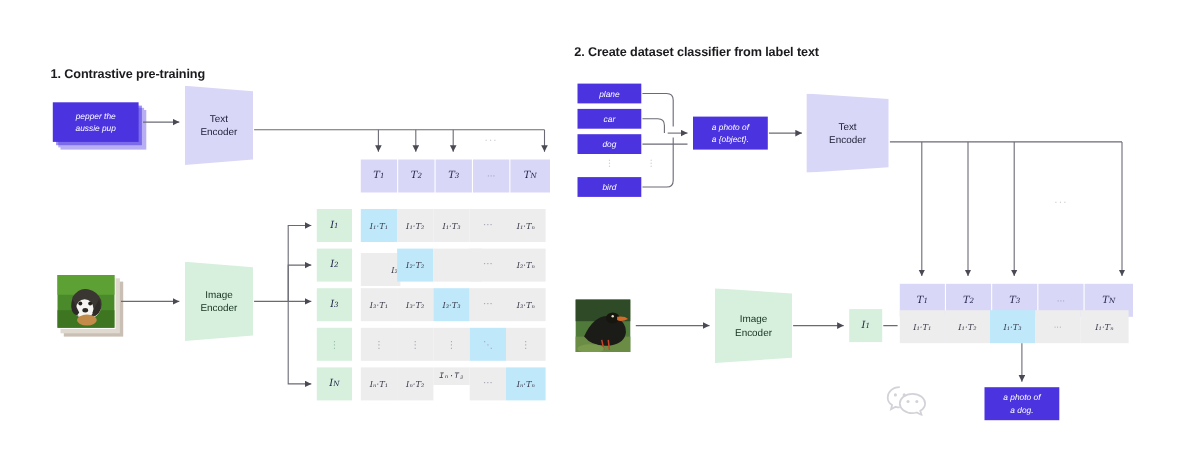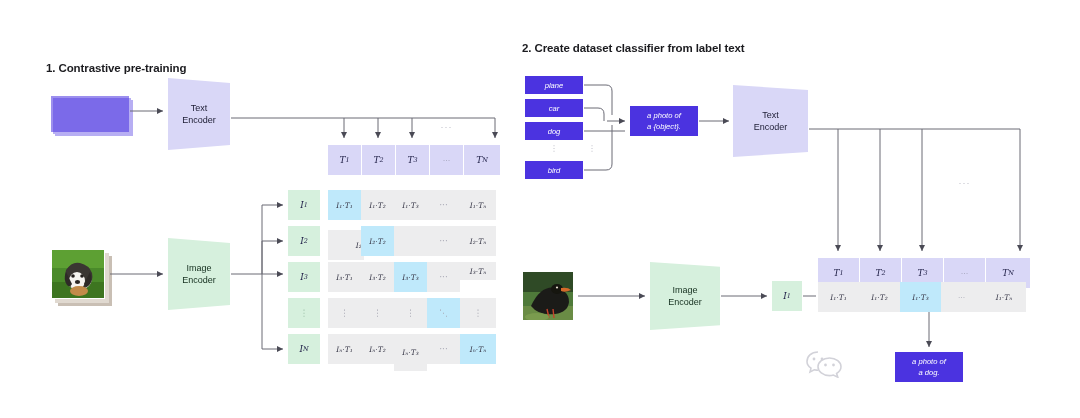--- a/index.html
+++ b/index.html
@@ -126,20 +126,24 @@
 <body>
 
 <div id="stage">
 
   <div class="sect-title" style="left:46px;top:42px;margin-top:20px;">1. Contrastive pre-training</div>
   <div class="sect-title" style="left:522px;top:42px;">2. Create dataset classifier from label text</div>
 
   <div class="stack-shadow2" style="left:55px;top:100px;width:78px;height:36px;"></div>
   <div class="stack-shadow2" style="left:53px;top:98px;width:78px;height:36px;"></div>
   <div class="stack-shadow" style="left:51px;top:96px;width:78px;height:36px;"></div>
+  <div class="purple-box" style="left:48px;top:93px;width:78px;height:36px;flex-direction:column;">
+    <span>pepper the</span>
+    <span>aussie pup</span>
+  </div>
 
   <div class="trapezoid-text" style="left:168px;top:78px;width:62px;height:72px;flex-direction:column;">
     <span>Text</span>
     <span>Encoder</span>
   </div>
 
   <div class="photo-stackA" style="left:58px;top:256px;width:54px;height:50px;"></div>
   <div class="photo-stackB" style="left:55px;top:253px;width:54px;height:50px;"></div>
   <div class="photo" style="left:51px;top:249px;width:54px;height:50px;">
     <svg width="54" height="50" viewBox="0 0 54 50">
@@ -208,29 +212,29 @@
       <div class="vec-cell m-cell" style="left: 460px; top: 190px; width: 36px; height: 30px;">I₁·Tₙ</div>
       <div class="vec-cell m-cell" style="left: 328px; top: 230px; width: 33px; height: 30px; padding-left: 36px;">I₂·T₁</div>
       <div class="vec-cell m-cell hl" style="left: 361px; top: 226px; width: 33px; height: 30px;">I₂·T₂</div>
       <div class="vec-cell m-cell" style="left: 394px; top: 226px; width: 33px; height: 30px; padding-left: 44px;">I₂·T₃</div>
       <div class="vec-cell m-cell" style="left: 427px; top: 226px; width: 33px; height: 30px; color: rgb(169, 169, 180); font-style: normal; font-size: 9px;">···</div>
       <div class="vec-cell m-cell" style="left: 460px; top: 226px; width: 36px; height: 30px;">I₂·Tₙ</div>
       <div class="vec-cell m-cell" style="left: 328px; top: 262px; width: 33px; height: 30px;">I₃·T₁</div>
       <div class="vec-cell m-cell" style="left: 361px; top: 262px; width: 33px; height: 30px;">I₃·T₂</div>
       <div class="vec-cell m-cell hl" style="left: 394px; top: 262px; width: 33px; height: 30px;">I₃·T₃</div>
       <div class="vec-cell m-cell" style="left: 427px; top: 262px; width: 33px; height: 30px; color: rgb(169, 169, 180); font-style: normal; font-size: 9px;">···</div>
-      <div class="vec-cell m-cell" style="left: 460px; top: 262px; width: 36px; height: 18px;">I₃·Tₙ</div>
+      <div class="vec-cell m-cell" style="left: 460px; top: 262px; width: 36px; height: 30px;">I₃·Tₙ</div>
       <div class="vec-cell m-cell" style="left: 328px; top: 298px; width: 33px; height: 30px; color: rgb(169, 169, 180); font-style: normal; font-size: 9px;">⋮</div>
       <div class="vec-cell m-cell" style="left: 361px; top: 298px; width: 33px; height: 30px; color: rgb(169, 169, 180); font-style: normal; font-size: 9px;">⋮</div>
       <div class="vec-cell m-cell" style="left: 394px; top: 298px; width: 33px; height: 30px; color: rgb(169, 169, 180); font-style: normal; font-size: 9px;">⋮</div>
       <div class="vec-cell m-cell hl" style="left: 427px; top: 298px; width: 33px; height: 30px; color: rgb(169, 169, 180); font-style: normal; font-size: 9px;">⋱</div>
       <div class="vec-cell m-cell" style="left: 460px; top: 298px; width: 36px; height: 30px; color: rgb(169, 169, 180); font-style: normal; font-size: 9px;">⋮</div>
       <div class="vec-cell m-cell" style="left: 328px; top: 334px; width: 33px; height: 30px;">Iₙ·T₁</div>
       <div class="vec-cell m-cell" style="left: 361px; top: 334px; width: 33px; height: 30px;">Iₙ·T₂</div>
-      <div class="vec-cell m-cell" style="left: 394px; top: 334px; width: 33px; height: 37px;">Iₙ·T₃</div>
+      <div class="vec-cell m-cell" style="left: 394px; top: 334px; width: 33px; height: 16px; font-family: Liberation Mono, monospace;">Iₙ·T₃</div>
       <div class="vec-cell m-cell" style="left: 427px; top: 334px; width: 33px; height: 30px; color: rgb(169, 169, 180); font-style: normal; font-size: 9px;">···</div>
       <div class="vec-cell m-cell hl" style="left: 460px; top: 334px; width: 36px; height: 30px;">Iₙ·Tₙ</div>
     </div>
 
   <div class="purple-box" style="left:525px;top:76px;width:58px;height:18px;">plane</div>
   <div class="purple-box" style="left:525px;top:99px;width:58px;height:18px;">car</div>
   <div class="purple-box" style="left:525px;top:122px;width:58px;height:18px;">dog</div>
   <div class="vdots" style="left:525px;top:145px;width:58px;">⋮</div>
   <div class="vdots" style="left:563px;top:145px;width:58px;">⋮</div>
   <div class="purple-box" style="left:525px;top:161px;width:58px;height:18px;">bird</div>

